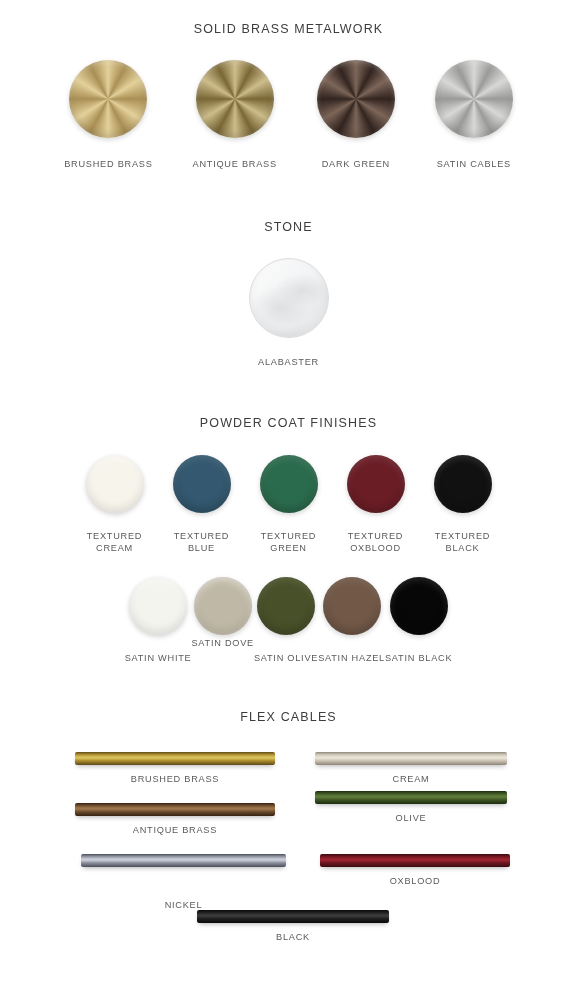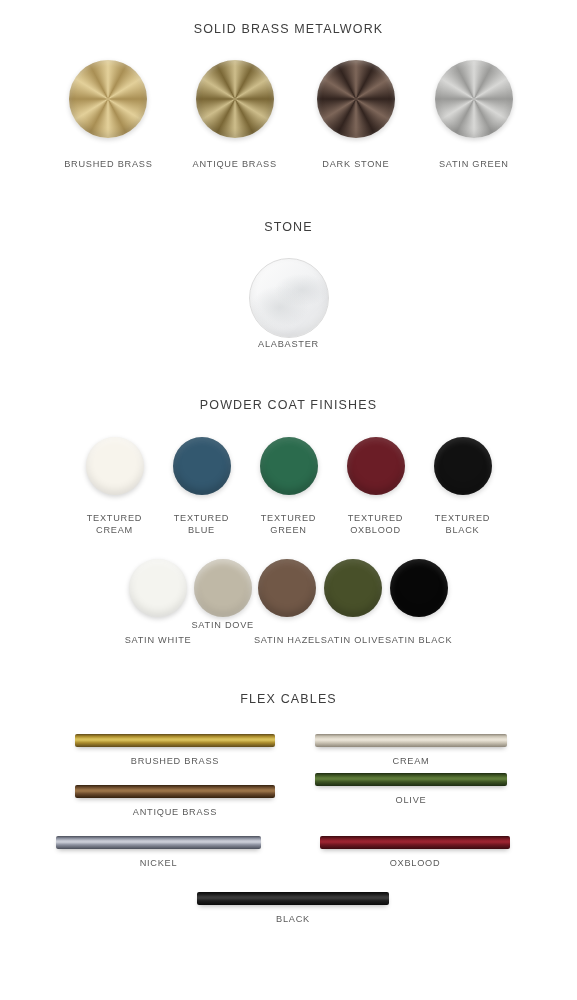--- a/index.html
+++ b/index.html
@@ -130,35 +130,35 @@
         <div class="swatch-cell">
           <div class="disc metal" style="background: conic-gradient(rgb(227, 208, 154) 0deg, rgb(169, 143, 84) 28deg, rgb(227, 208, 154) 58deg, rgb(169, 143, 84) 90deg, rgb(227, 208, 154) 122deg, rgb(169, 143, 84) 152deg, rgb(227, 208, 154) 180deg, rgb(169, 143, 84) 208deg, rgb(227, 208, 154) 238deg, rgb(169, 143, 84) 270deg, rgb(227, 208, 154) 302deg, rgb(169, 143, 84) 332deg, rgb(227, 208, 154) 360deg);"></div>
           <div class="swatch-label" style="margin-top: 20px;">BRUSHED BRASS</div>
         </div>
         <div class="swatch-cell">
           <div class="disc metal" style="background: conic-gradient(rgb(205, 189, 139) 0deg, rgb(122, 103, 54) 28deg, rgb(205, 189, 139) 58deg, rgb(122, 103, 54) 90deg, rgb(205, 189, 139) 122deg, rgb(122, 103, 54) 152deg, rgb(205, 189, 139) 180deg, rgb(122, 103, 54) 208deg, rgb(205, 189, 139) 238deg, rgb(122, 103, 54) 270deg, rgb(205, 189, 139) 302deg, rgb(122, 103, 54) 332deg, rgb(205, 189, 139) 360deg);"></div>
           <div class="swatch-label" style="margin-top: 20px;">ANTIQUE BRASS</div>
         </div>
         <div class="swatch-cell">
           <div class="disc metal" style="background: conic-gradient(rgb(125, 102, 89) 0deg, rgb(50, 36, 31) 28deg, rgb(125, 102, 89) 58deg, rgb(50, 36, 31) 90deg, rgb(125, 102, 89) 122deg, rgb(50, 36, 31) 152deg, rgb(125, 102, 89) 180deg, rgb(50, 36, 31) 208deg, rgb(125, 102, 89) 238deg, rgb(50, 36, 31) 270deg, rgb(125, 102, 89) 302deg, rgb(50, 36, 31) 332deg, rgb(125, 102, 89) 360deg);"></div>
-          <div class="swatch-label" style="margin-top: 20px;">DARK STONE</div>
+          <div class="swatch-label" style="margin-top: 20px;">DARK GREEN</div>
         </div>
         <div class="swatch-cell">
           <div class="disc metal" style="background: conic-gradient(rgb(216, 216, 214) 0deg, rgb(154, 154, 152) 28deg, rgb(216, 216, 214) 58deg, rgb(154, 154, 152) 90deg, rgb(216, 216, 214) 122deg, rgb(154, 154, 152) 152deg, rgb(216, 216, 214) 180deg, rgb(154, 154, 152) 208deg, rgb(216, 216, 214) 238deg, rgb(154, 154, 152) 270deg, rgb(216, 216, 214) 302deg, rgb(154, 154, 152) 332deg, rgb(216, 216, 214) 360deg);"></div>
-          <div class="swatch-label" style="margin-top: 20px;">SATIN GREEN</div>
+          <div class="swatch-label" style="margin-top: 20px;">SATIN CABLES</div>
         </div>
       </div>
   </div>
 
   <div>
     <div class="section-title" style="padding-top:50px;">STONE</div>
     <div class="swatch-row" id="row-stone" style="margin-top:24px;">
         <div class="swatch-cell">
           <div class="disc stone"></div>
-          <div class="swatch-label" style="">ALABASTER</div>
+          <div class="swatch-label" style="margin-top: 18px;">ALABASTER</div>
         </div>
       </div>
   </div>
 
   <div>
     <div class="section-title" style="padding-top:48px;">POWDER COAT FINISHES</div>
     <div class="swatch-row" id="row-coat-0" style="margin-top:25px; gap:29px;">
         <div class="swatch-cell">
           <div class="disc coat light" style="background: rgb(247, 244, 236);"></div>
           <div class="swatch-label" style="margin-top: 17px;">TEXTURED
@@ -188,26 +188,26 @@
     <div class="swatch-row" id="row-coat-1" style="margin-top:23px; ">
         <div class="swatch-cell">
           <div class="disc coat light" style="background: rgb(244, 244, 239);"></div>
           <div class="swatch-label" style="margin-top: 17px;">SATIN WHITE</div>
         </div>
         <div class="swatch-cell">
           <div class="disc coat light" style="background: rgb(191, 184, 166);"></div>
           <div class="swatch-label" style="margin-top: 2px;">SATIN DOVE</div>
         </div>
         <div class="swatch-cell">
+          <div class="disc coat" style="background: rgb(72, 80, 41);"></div>
+          <div class="swatch-label" style="margin-top: 17px;">SATIN OLIVE</div>
+        </div>
+        <div class="swatch-cell">
           <div class="disc coat" style="background: rgb(113, 88, 71);"></div>
           <div class="swatch-label" style="margin-top: 17px;">SATIN HAZEL</div>
-        </div>
-        <div class="swatch-cell">
-          <div class="disc coat" style="background: rgb(72, 80, 41);"></div>
-          <div class="swatch-label" style="margin-top: 17px;">SATIN OLIVE</div>
         </div>
         <div class="swatch-cell">
           <div class="disc coat" style="background: rgb(7, 7, 7);"></div>
           <div class="swatch-label" style="margin-top: 17px;">SATIN BLACK</div>
         </div>
       </div>
   </div>
 
   <div>
     <div class="section-title" style="padding-top:46px;">FLEX CABLES</div>
@@ -221,21 +221,21 @@
           <div class="cable-label">CREAM</div>
         </div>
         <div class="cable-cell" style="left: 75px; top: 51px; width: 200px;">
           <div class="cable-bar" style="width: 200px; background: linear-gradient(rgb(51, 33, 15) 0%, rgb(106, 74, 44) 18%, rgb(154, 115, 72) 38%, rgb(154, 115, 72) 48%, rgb(106, 74, 44) 68%, rgb(51, 33, 15) 100%);"></div>
           <div class="cable-label">ANTIQUE BRASS</div>
         </div>
         <div class="cable-cell" style="left: 315px; top: 39px; width: 192px;">
           <div class="cable-bar" style="width: 192px; background: linear-gradient(rgb(29, 44, 18) 0%, rgb(61, 84, 35) 18%, rgb(94, 123, 58) 38%, rgb(94, 123, 58) 48%, rgb(61, 84, 35) 68%, rgb(29, 44, 18) 100%);"></div>
           <div class="cable-label">OLIVE</div>
         </div>
-        <div class="cable-cell" style="left: 56px; top: 102px; width: 205px;">
+        <div class="cable-cell" style="left: 81px; top: 102px; width: 205px; gap: 24px;">
           <div class="cable-bar" style="width: 205px; background: linear-gradient(rgb(74, 78, 89) 0%, rgb(139, 144, 158) 18%, rgb(201, 204, 214) 38%, rgb(201, 204, 214) 48%, rgb(139, 144, 158) 68%, rgb(74, 78, 89) 100%);"></div>
           <div class="cable-label">NICKEL</div>
         </div>
         <div class="cable-cell" style="left: 320px; top: 102px; width: 190px;">
           <div class="cable-bar" style="width: 190px; background: linear-gradient(rgb(58, 10, 16) 0%, rgb(109, 22, 32) 18%, rgb(154, 35, 48) 38%, rgb(154, 35, 48) 48%, rgb(109, 22, 32) 68%, rgb(58, 10, 16) 100%);"></div>
           <div class="cable-label">OXBLOOD</div>
         </div>
         <div class="cable-cell" style="left: 197px; top: 158px; width: 192px;">
           <div class="cable-bar" style="width: 192px; background: linear-gradient(rgb(10, 10, 10) 0%, rgb(29, 29, 29) 18%, rgb(58, 58, 58) 38%, rgb(58, 58, 58) 48%, rgb(29, 29, 29) 68%, rgb(10, 10, 10) 100%);"></div>
           <div class="cable-label">BLACK</div>

